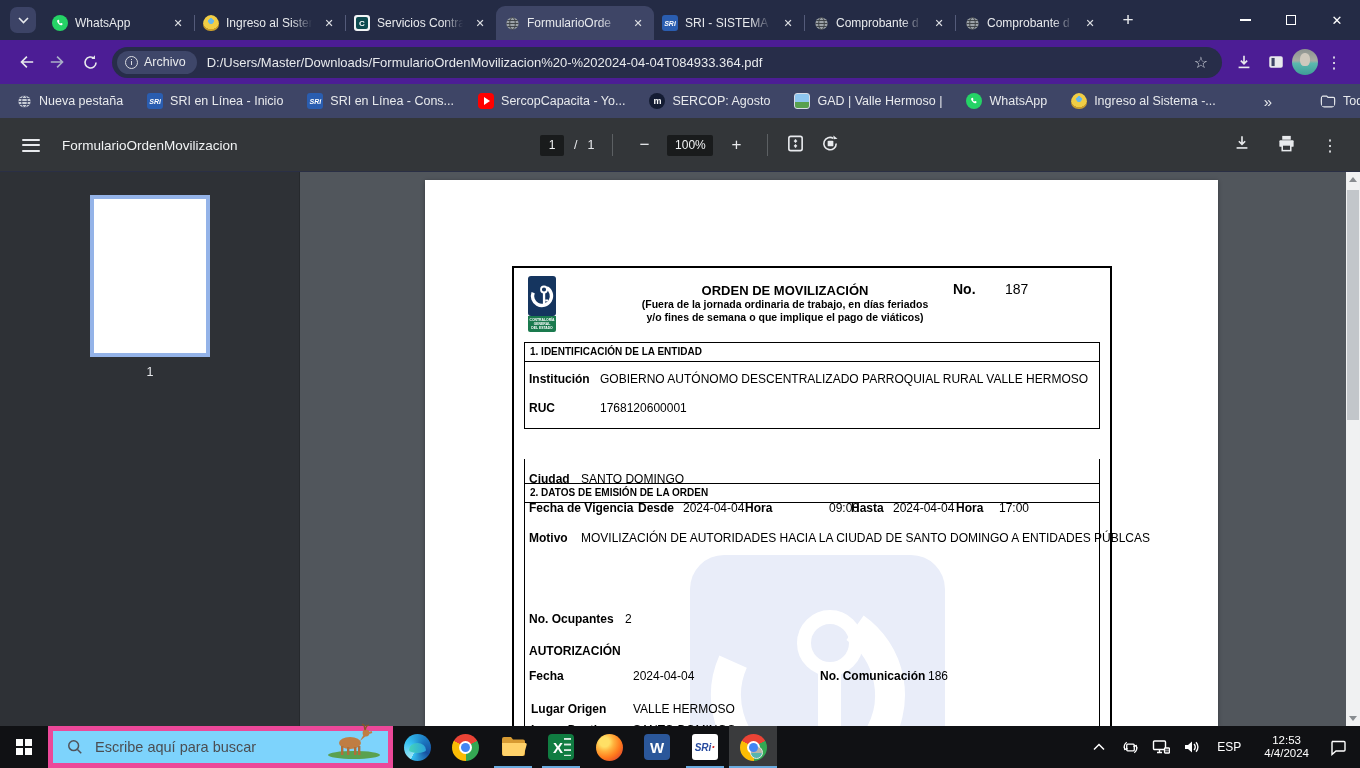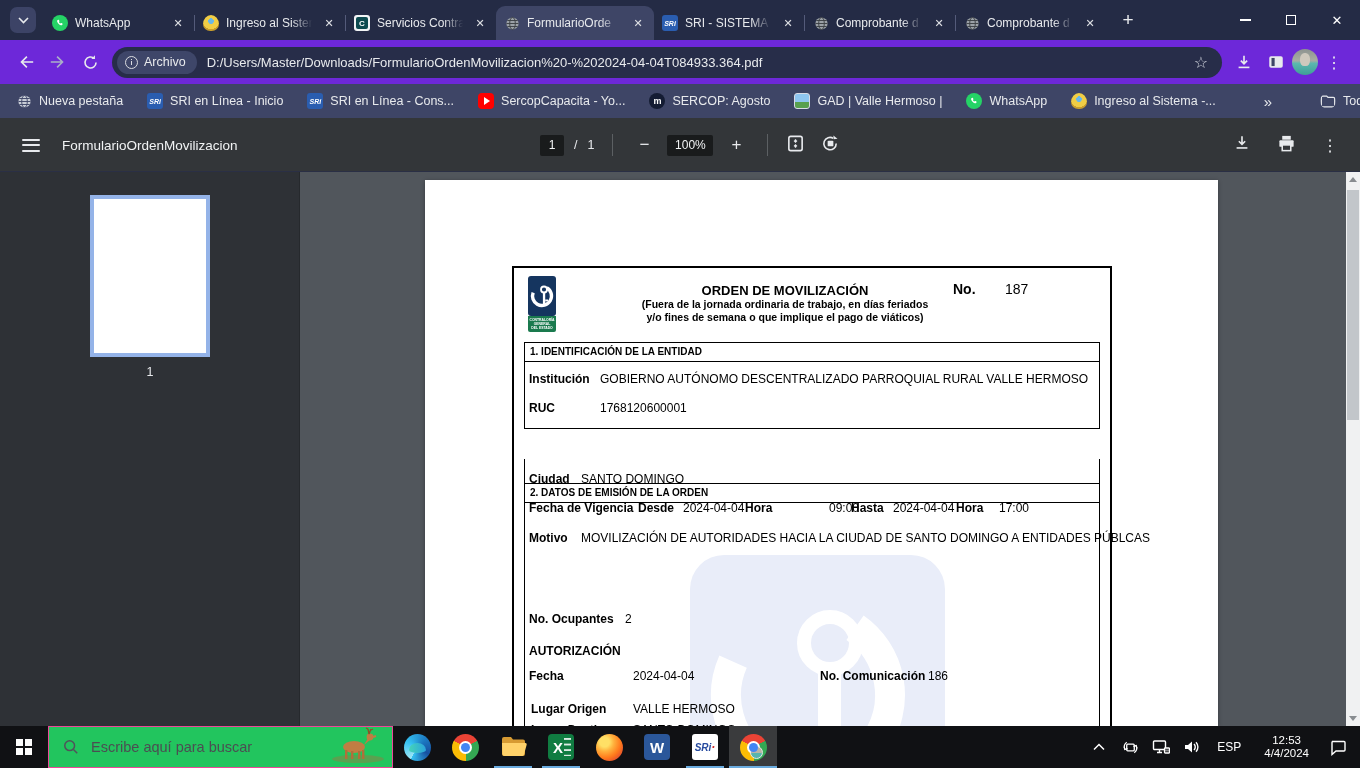--- a/index.html
+++ b/index.html
@@ -15,21 +15,21 @@
   .tab-label { flex:1; white-space:nowrap; overflow:hidden; -webkit-mask-image:linear-gradient(90deg,#000 75%,transparent 98%); mask-image:linear-gradient(90deg,#000 75%,transparent 98%); }
   .tab-close { font-size:11px; color:#dfe1e5; width:16px; height:16px; line-height:16px; text-align:center; border-radius:50%; flex:none; }
   .tab-sep { width:1px; height:16px; background:#545b7a; margin-bottom:9px; flex:none; }
   .newtab-btn { color:#e8eaed; font-size:19px; font-weight:400; width:28px; height:28px; line-height:26px; text-align:center; margin:0 0 5px 8px; border-radius:50%; }
   .win-controls { position:absolute; right:0; top:0; height:40px; display:flex; }
   .win-btn { width:46px; height:40px; display:flex; align-items:center; justify-content:center; color:#fff; font-size:13px; }
   .min-glyph { width:11px; height:1.5px; background:#fff; display:block; }
   .max-glyph { width:10px; height:10px; border:1.4px solid #fff; display:block; }
 
   
-  .navbar { position:absolute; left:0; top:40px; width:1360px; height:44px; background:#6d28d9; display:flex; align-items:center; padding:0 10px; gap:0; }
+  .navbar { position:absolute; left:0; top:40px; width:1360px; height:44px; background:#4c1d95; display:flex; align-items:center; padding:0 10px; gap:0; }
   .nav-btn { width:32px; height:32px; display:flex; align-items:center; justify-content:center; border-radius:50%; flex:none; }
   .urlbar { flex:1; height:31px; background:#272d49; border-radius:16px; display:flex; align-items:center; padding:0 6px 0 5px; margin:0 6px; min-width:0; }
   .chip { height:23px; background:#3e4669; border-radius:12px; display:flex; align-items:center; gap:6px; padding:0 11px 0 8px; color:#e8eaed; font-size:12.5px; flex:none; }
   .info-ring { width:13px; height:13px; border:1.4px solid #dadce0; border-radius:50%; position:relative; display:block; }
   .info-ring::before { content:""; position:absolute; left:4.5px; top:2px; width:1.6px; height:1.6px; background:#dadce0; }
   .info-ring::after { content:""; position:absolute; left:4.5px; top:4.6px; width:1.6px; height:4px; background:#dadce0; }
   .url-text { color:#e8eaed; font-size:13px; white-space:nowrap; overflow:hidden; margin-left:10px; flex:1; }
   .star-btn { color:#cfd3dc; font-size:16px; padding:0 8px; flex:none; }
   .avatar { width:26px; height:26px; border-radius:50%; background:linear-gradient(180deg,#8d938f 0%,#a8aca4 45%,#5cb8af 55%,#3e9e96 100%); position:relative; overflow:hidden; flex:none; }
   .avatar::after { content:""; position:absolute; left:8px; top:4px; width:10px; height:13px; border-radius:45% 45% 40% 40%; background:#cfc9bd; }
@@ -88,21 +88,21 @@
   .doc-title { font-size:13px; font-weight:bold; }
   .doc-sub { font-size:10.5px; font-weight:bold; line-height:13px; }
   .cge-logo { position:absolute; left:103px; top:96px; width:28px; }
   .cge-caption { width:28px; background:#1a7a4e; color:#fff; font-size:3.4px; line-height:4.2px; font-weight:bold; text-align:center; padding:1.5px 0; border-radius:0 0 2px 2px; }
 
   
   .taskbar { position:absolute; left:0; top:726px; width:1360px; height:42px; background:#101114; display:flex; align-items:stretch; color:#fff; }
   .tb-start { width:48px; display:flex; align-items:center; justify-content:center; }
   .winlogo { width:16px; height:16px; display:grid; grid-template-columns:7px 7px; grid-template-rows:7px 7px; gap:1.5px; }
   .winlogo i { background:#fdfdfd; display:block; }
-  .searchbox { width:345px; background:#22c55e; display:flex; align-items:center; gap:12px; padding-left:14px; position:relative; border:1px solid #ec4899; }
+  .searchbox { width:345px; background:#7dd3fc; display:flex; align-items:center; gap:12px; padding-left:14px; position:relative; border:5px solid #ec4899; }
   .search-text { color:#4b4e52; font-size:14.5px; }
   .deer { position:absolute; right:2px; bottom:0; }
   .tb-btn { width:48px; display:flex; align-items:center; justify-content:center; position:relative; }
   .tb-btn.active-app { background:#3a3b3d; }
   .runline { position:absolute; bottom:0; left:5px; right:5px; height:2.5px; background:#6aabdf; }
   .runline.full { left:0; right:0; }
   .ico26 { width:27px; height:27px; border-radius:50%; position:relative; flex:none; }
   .ico-chrome { background:conic-gradient(from -60deg, #ea4335 0 120deg, #34a853 120deg 240deg, #fbbc05 240deg 360deg); }
   .ico-chrome::before { content:""; position:absolute; left:50%; top:50%; width:13px; height:13px; margin:-6.5px 0 0 -6.5px; background:#fff; border-radius:50%; }
   .ico-chrome::after { content:""; position:absolute; left:50%; top:50%; width:9px; height:9px; margin:-4.5px 0 0 -4.5px; background:#4285f4; border-radius:50%; }

